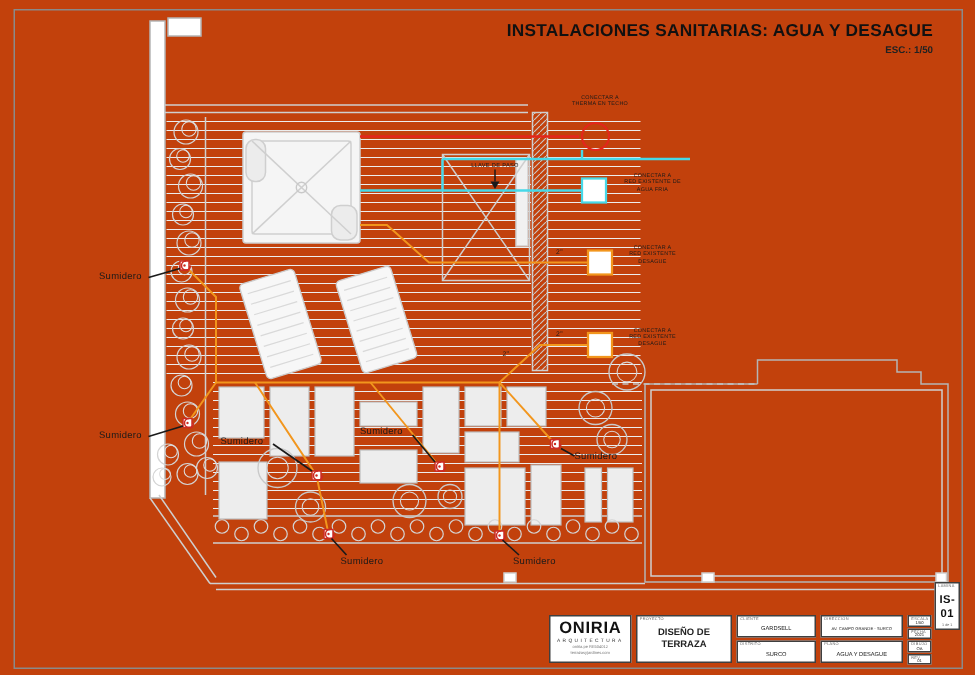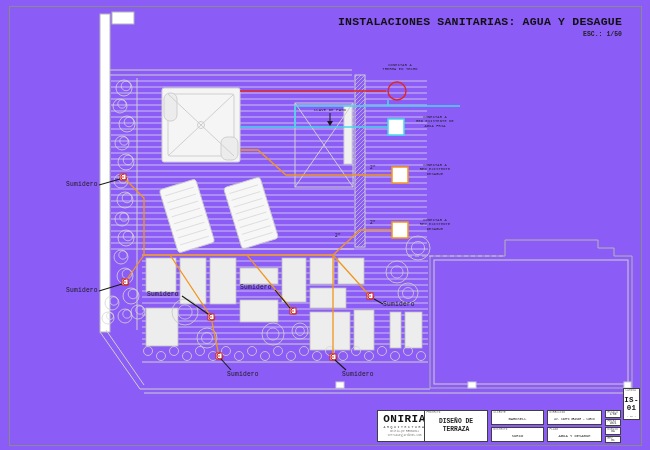--- a/index.html
+++ b/index.html
@@ -1,17 +1,17 @@
 <!DOCTYPE html>
 <html><head>
 <meta charset="utf-8">
 <style>
   html,body{margin:0;padding:0;background:#fff;}
-  #sheet{position:relative;width:650px;height:450px;background:#8b5cf6;overflow:hidden;
-         font-family:Liberation Mono, monospace;}
+  #sheet{position:relative;width:650px;height:450px;background:#c2410c;overflow:hidden;
+         font-family:Liberation Sans, sans-serif;}
   #frame{position:absolute;left:9px;top:6px;width:631px;height:438px;border:1px solid #8a8a8a;}
   #plan-svg{position:absolute;left:0;top:0;z-index:2;}
   #annots{position:absolute;left:0;top:0;width:650px;height:450px;z-index:5;pointer-events:none;}
   .ann{position:absolute;color:#1a1a1a;line-height:1.2;white-space:pre-line;letter-spacing:.2px;}
   #hdr{position:absolute;top:15px;right:28px;text-align:right;z-index:6;}
   #hdr .t1{font-size:11.5px;font-weight:bold;color:#111;letter-spacing:.2px;}
   #hdr .t2{font-size:6.5px;font-weight:bold;color:#222;margin-top:3px;}
   .tb-box{position:absolute;border:1px solid #3f3f3f;background:#fff;box-sizing:border-box;z-index:6;}
   .tb-label{position:absolute;top:0;left:1.5px;font-size:2.6px;color:#666;letter-spacing:.2px;}
   .cent{display:flex;align-items:center;justify-content:center;height:100%;width:100%;text-align:center;}
@@ -247,21 +247,21 @@
       <div class="ann" style="left: 383px; top: 301px; width: 44px; font-size: 6.3px; text-align: left;">Sumidero</div>
       <div class="ann" style="left: 227px; top: 371px; width: 44px; font-size: 6.3px; text-align: left;">Sumidero</div>
       <div class="ann" style="left: 342px; top: 371px; width: 44px; font-size: 6.3px; text-align: left;">Sumidero</div>
     </div>
 
   <div id="hdr">
     <div class="t1">INSTALACIONES SANITARIAS: AGUA Y DESAGUE</div>
     <div class="t2">ESC.: 1/50</div>
   </div>
 
-  <div id="logo-box" class="tb-box" style="left:377px;top:410px;width:55px;height:32px;">
+  <div id="logo-box" class="tb-box" style="left:366px;top:410px;width:55px;height:32px;">
     <div style="text-align:center;">
       <div class="ln1">ONIRIA</div>
       <div class="ln2">ARQUITECTURA</div>
       <div class="ln3">oniria.pe  RE504012</div>
       <div class="ln3">terrazasyjardines.com</div>
     </div>
   </div>
 
   <div id="proj-box" class="tb-box" style="left:424px;top:410px;width:64px;height:32px;">
     <span class="tb-label">PROYECTO</span>

